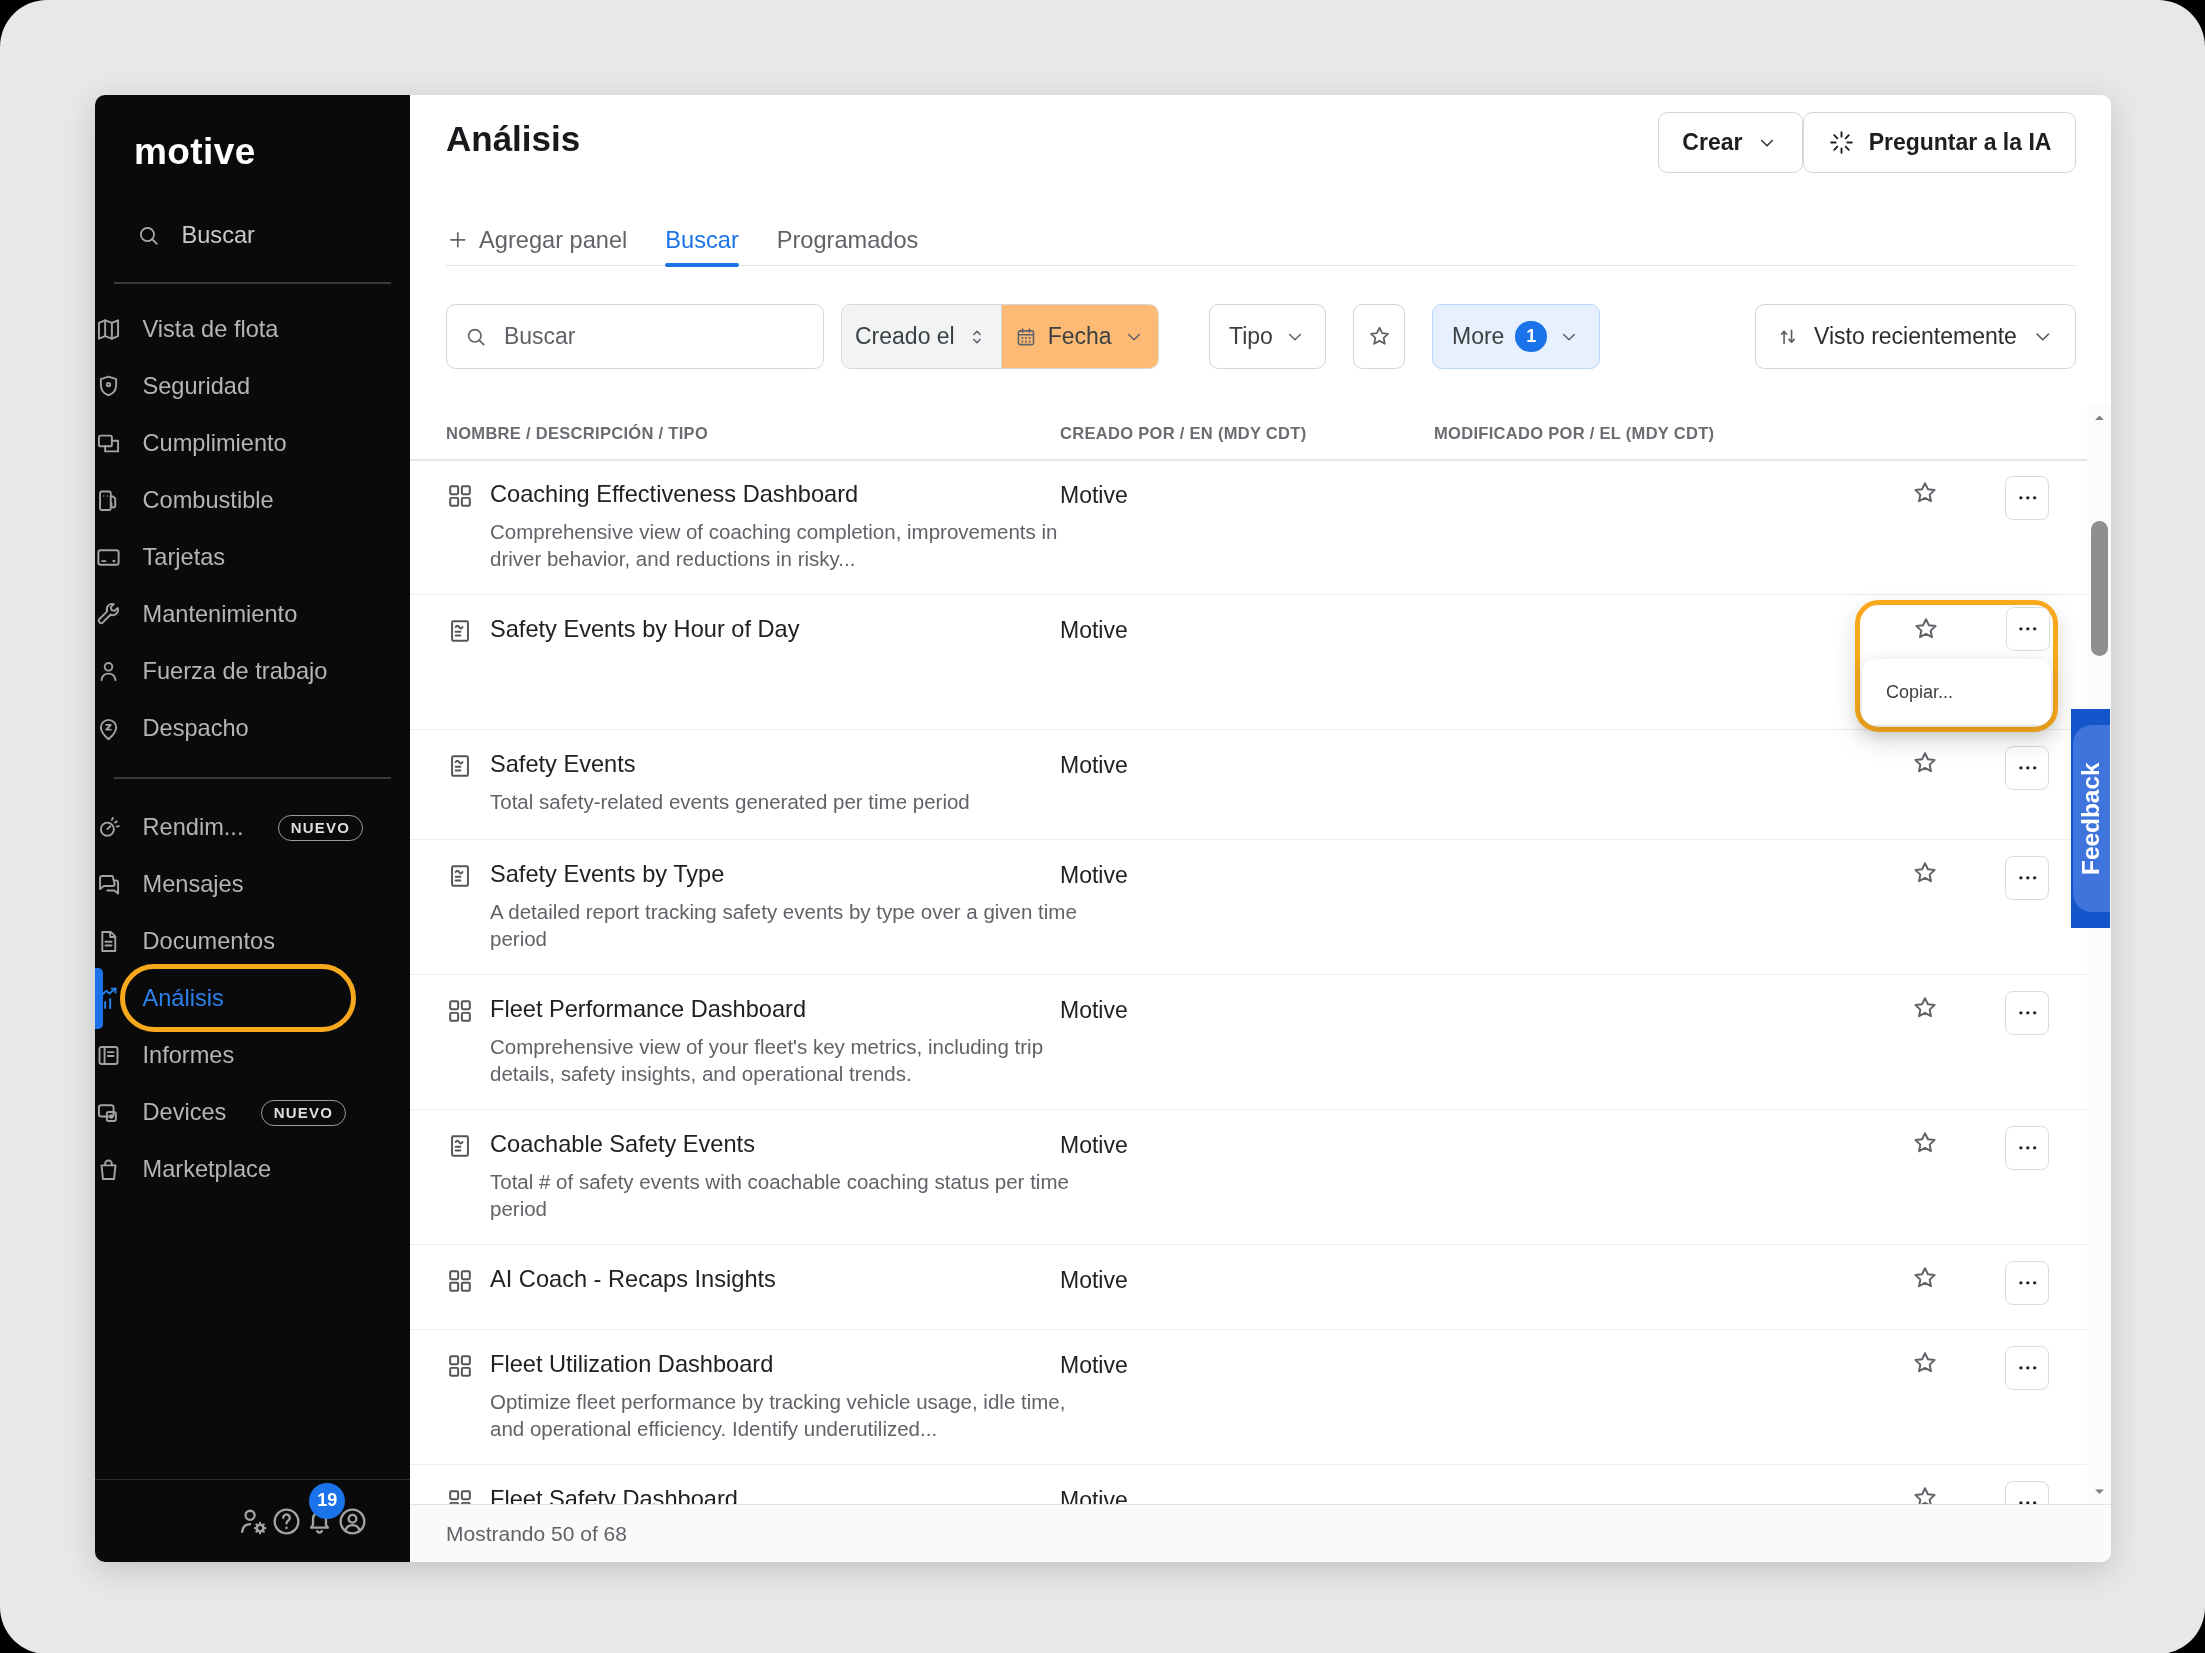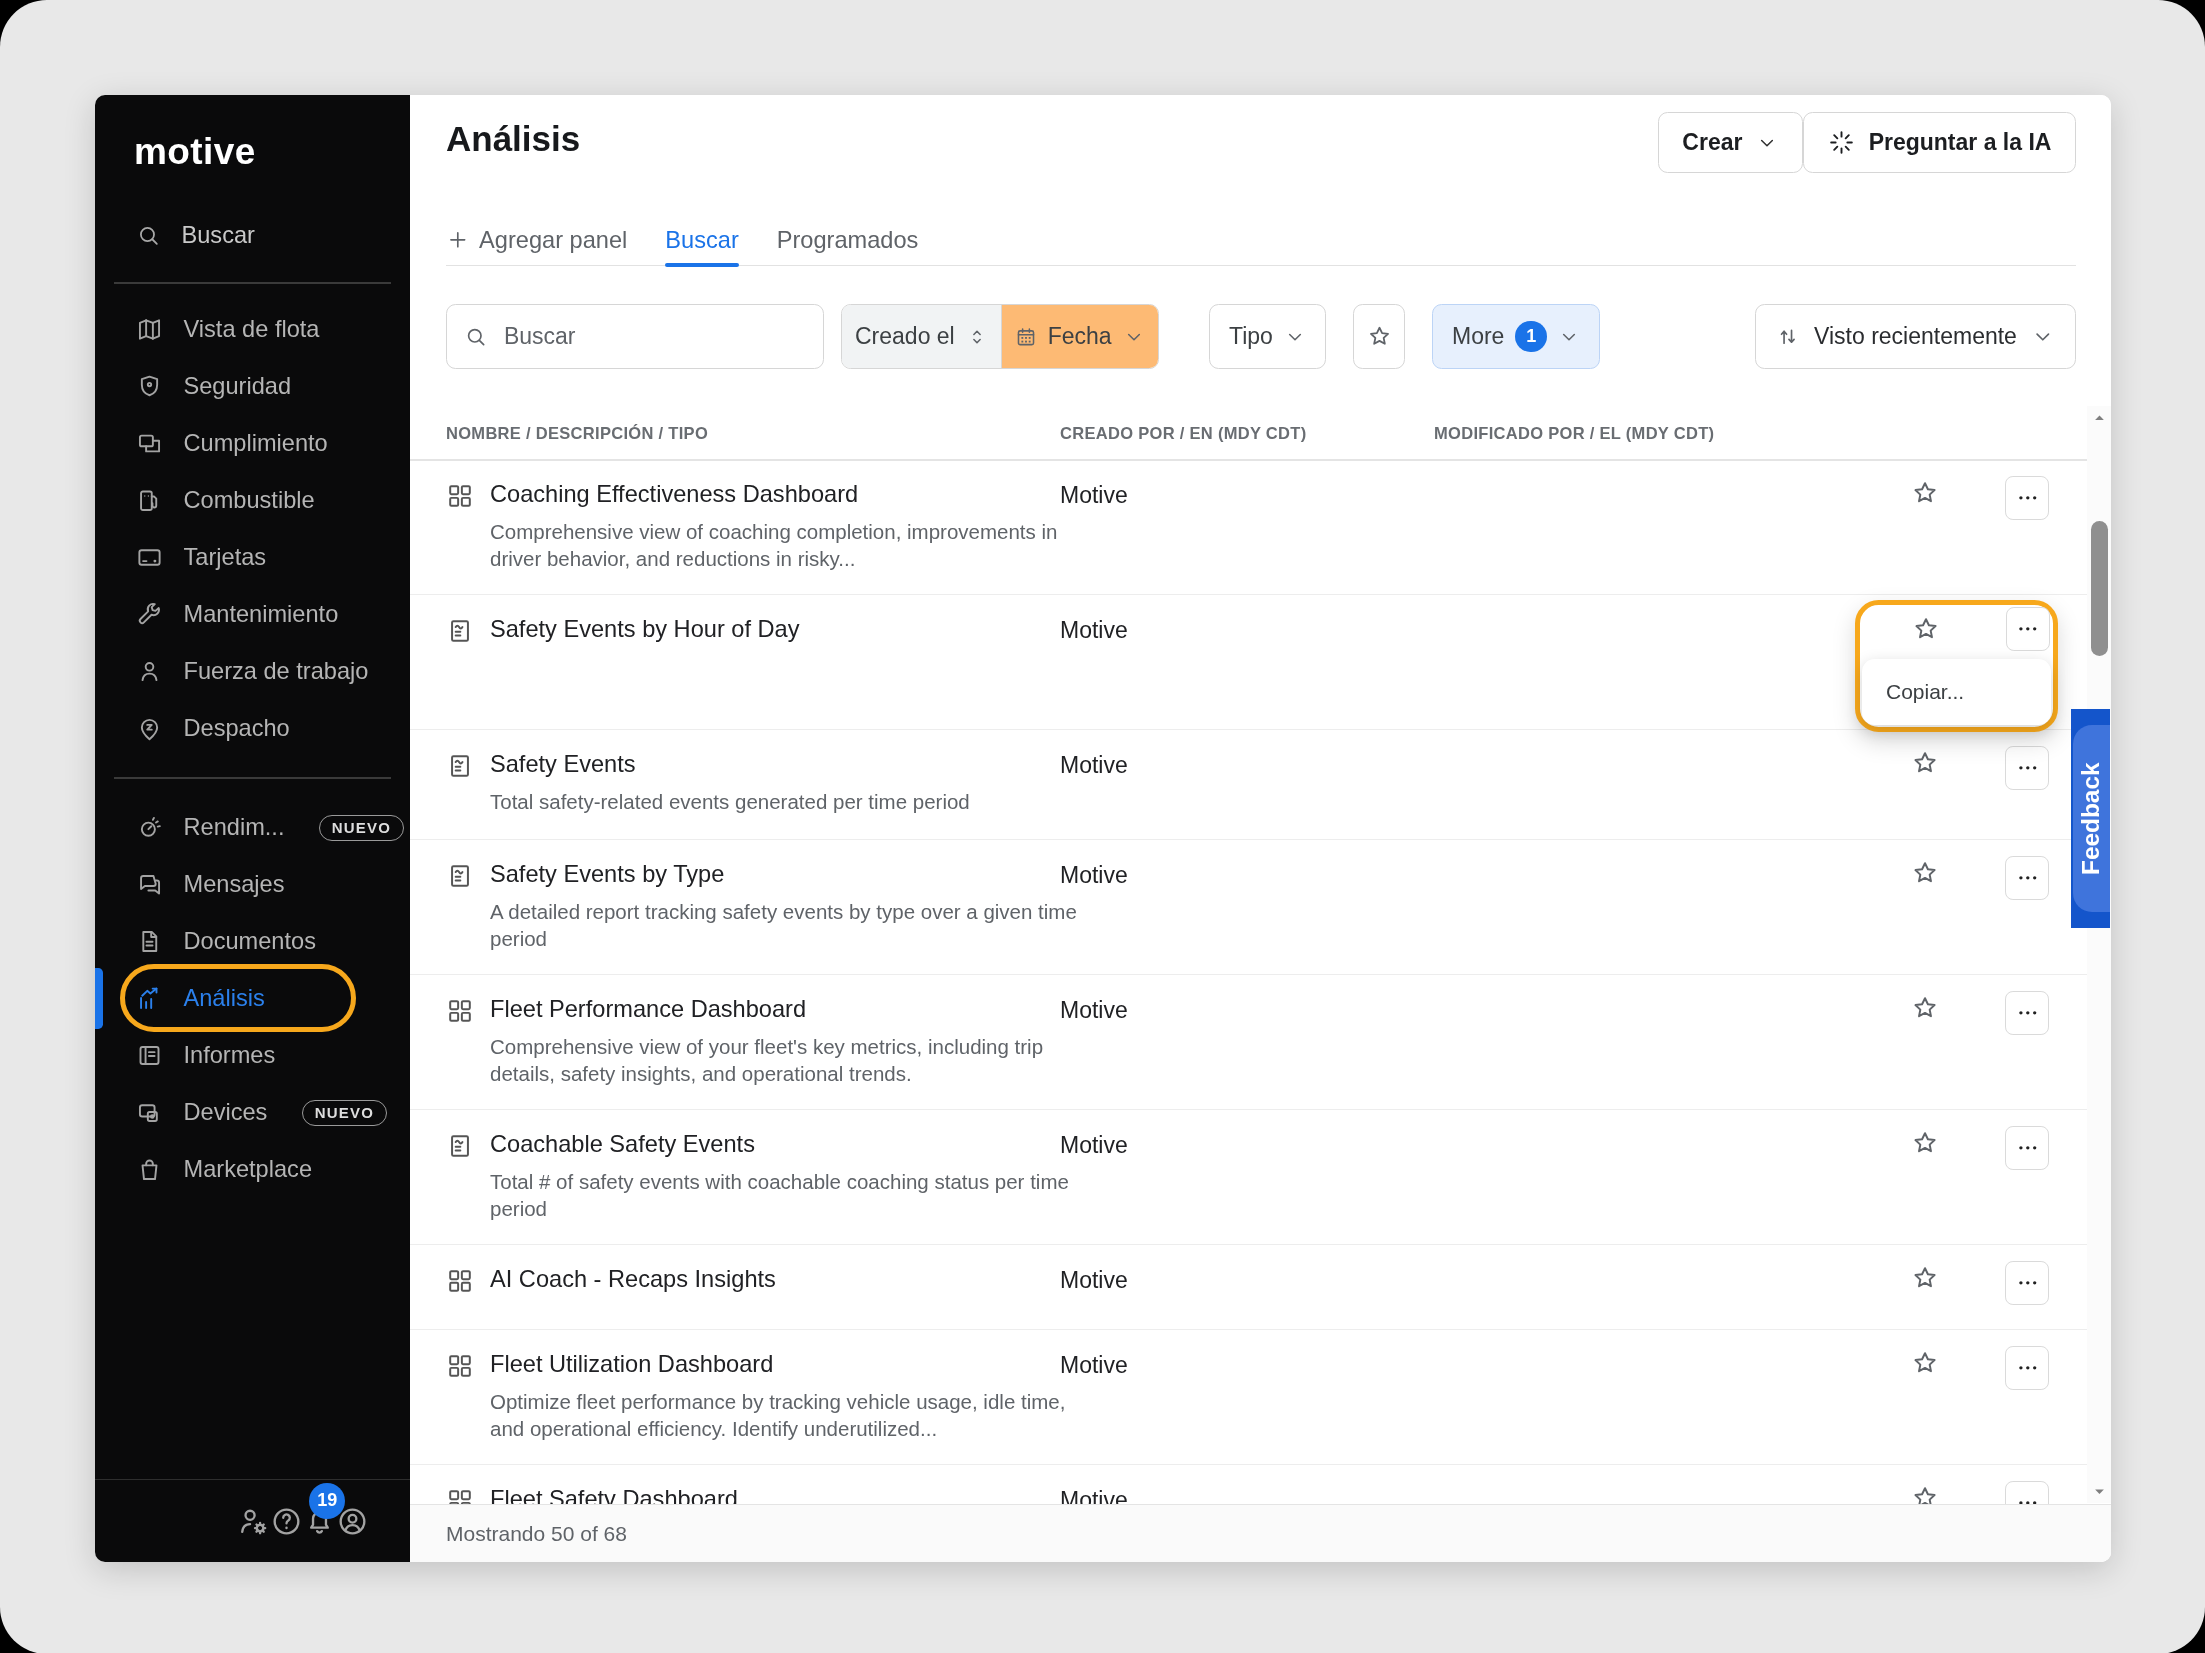--- a/index.html
+++ b/index.html
@@ -8,21 +8,21 @@
   .app{position:absolute;left:95px;top:95px;width:2016px;height:1467px;background:#fff;border-radius:10px;display:flex;overflow:hidden;box-shadow:0 7.9px 31.5px rgba(0,0,0,.16);}
 
   
   .sidebar{width:315px;min-width:315px;background:#0a0a0b;position:relative;display:flex;flex-direction:column;}
   .logo{margin:36px 0 0 39px;color:#fff;font-size:37px;font-weight:700;letter-spacing:0.4px;}
   .side-search{display:flex;align-items:center;gap:20.5px;margin:49px 0 0 41px;color:#c9c9c9;font-size:23.6px;cursor:pointer;}
   .side-search .ico{width:25px;height:25px;color:#a8a8a8;}
   .side-divider{height:1.6px;background:#3a3a3a;margin:33px 19px 0 19px;}
   .nav{margin-top:17.3px;}
   .nav .side-divider{margin:20.5px 19px;}
-  .side-item{position:relative;display:flex;align-items:center;gap:20.5px;height:57px;padding-left:41px;font-size:23.6px;color:#b5b5b5;cursor:pointer;}
+  .side-item{position:relative;display:flex;align-items:center;gap:20.5px;height:57px;font-size:23.6px;color:#b5b5b5;cursor:pointer;}
   .side-item .ico{width:27px;height:27px;color:#a3a3a3;flex:none;}
   .side-item.active{color:#2b80ec;font-weight:500;}
   .side-item.active .ico{color:#2b80ec;}
   .edge{position:absolute;left:0;top:-2.4px;width:7.9px;height:61px;background:#1a73e8;border-radius:0 4.7px 4.7px 0;}
   .ring{position:absolute;left:25px;top:-6.3px;width:236px;height:68px;border:5.5px solid #f7a81c;border-radius:34px;pointer-events:none;box-sizing:border-box;}
   .pill{margin-left:14px;border:1.6px solid #9a9a9a;color:#dedede;border-radius:787px;font-size:15px;font-weight:700;letter-spacing:1.2px;padding:4.7px 11.8px;line-height:1;}
   .side-footer{margin-top:auto;border-top:1.6px solid #2e2e2e;height:82px;display:flex;align-items:center;justify-content:flex-end;padding:0 41px;}
   .side-footer .fico{position:relative;width:33px;height:33px;color:#a3a3a3;cursor:pointer;}
   .badge19{position:absolute;top:-22px;left:6.3px;background:#1a73e8;color:#fff;border-radius:787px;min-width:36px;height:36px;display:flex;align-items:center;justify-content:center;font-size:18px;font-weight:700;}
 
@@ -73,21 +73,21 @@
   .row .desc{position:absolute;left:80px;top:58px;width:614px;font-size:20.5px;line-height:27px;color:#5f6368;}
   .row .creator{position:absolute;left:650px;top:22px;font-size:23px;color:#202124;}
   .row .star{position:absolute;right:148px;top:19px;width:28px;height:28px;color:#5f6368;cursor:pointer;}
   .menu-btn{position:absolute;right:38px;top:15.8px;width:44px;height:44px;border:1.6px solid #dadada;border-radius:7.9px;background:#fff;display:flex;align-items:center;justify-content:center;color:#222;box-sizing:border-box;cursor:pointer;}
   .menu-btn .ico{width:23.6px;height:23.6px;}
 
   
   .popup{position:absolute;left:1445px;top:505px;width:203px;height:132px;background:#fff;border:5.5px solid #f7a81c;border-radius:23.6px;box-shadow:0 9.5px 23.6px rgba(0,0,0,.15);z-index:30;box-sizing:border-box;}
   .popup .star{position:absolute;left:52px;top:9.5px;width:28px;height:28px;color:#5f6368;cursor:pointer;}
   .popup .menu-btn{position:absolute;left:146px;right:auto;top:1.6px;}
-  .popup-menu{position:absolute;left:2.4px;right:2.4px;top:54px;height:66px;background:#fff;border-radius:12.6px;box-shadow:0 4.7px 15.8px rgba(0,0,0,.18);display:flex;align-items:center;padding-left:23.6px;font-size:21px;color:#3c4043;box-sizing:border-box;cursor:pointer;}
+  .popup-menu{position:absolute;left:2.4px;right:2.4px;top:54px;height:66px;background:#fff;border-radius:12.6px;box-shadow:0 4.7px 15.8px rgba(0,0,0,.18);display:flex;align-items:center;padding-left:23.6px;font-size:18px;color:#3c4043;box-sizing:border-box;cursor:pointer;}
 
   
   .scrollbar{position:absolute;right:0;top:311px;width:23.6px;height:1097px;background:#fbfbfb;z-index:5;}
   .sb-up{position:absolute;top:1.6px;left:2.4px;width:19px;height:19px;color:#7f7f7f;}
   .sb-thumb{position:absolute;left:3.2px;top:115px;width:17.3px;height:135px;background:#8f8f8f;border-radius:8.7px;cursor:pointer;}
   .sb-down{position:absolute;bottom:1.6px;left:2.4px;width:19px;height:19px;color:#7f7f7f;}
 
   .page-footer{position:absolute;left:0;right:0;bottom:0;height:58px;background:#fafafa;border-top:1.6px solid #e4e4e4;display:flex;align-items:center;padding-left:36px;font-size:21px;color:#5f6368;z-index:10;box-sizing:border-box;}
 
   

